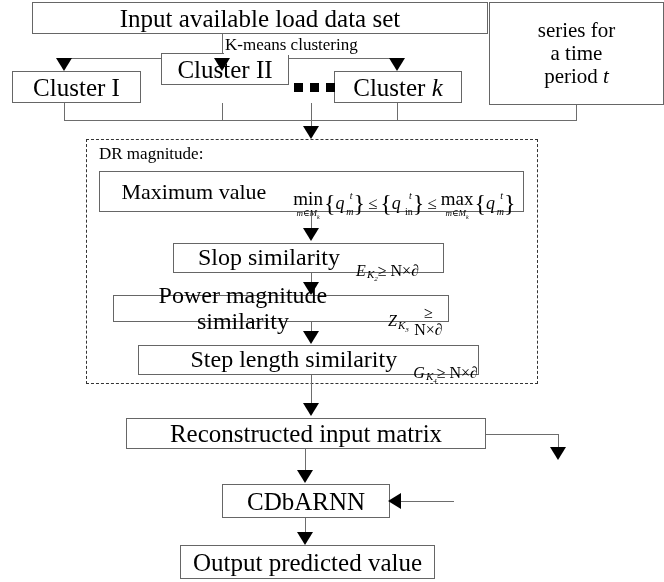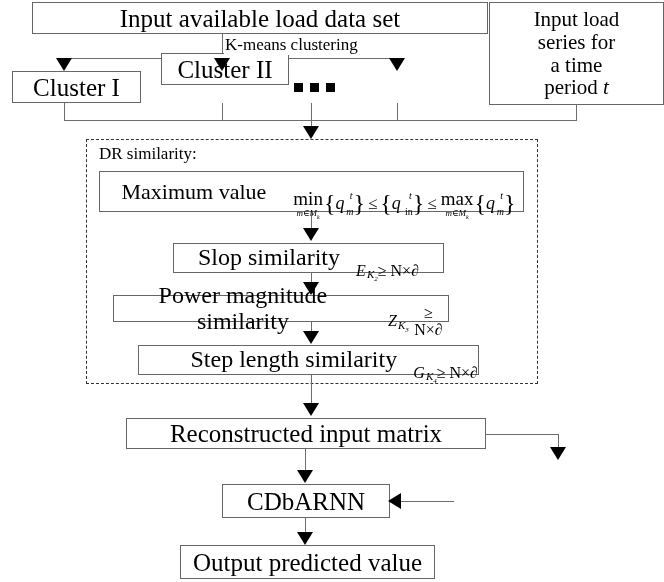--- a/index.html
+++ b/index.html
@@ -156,21 +156,20 @@
 </head>
 <body>
 
 <div id="canvas">
 
   <div class="box t-main" style="left:32px; top:2px; width:456px; height:32px;">
     <span>Input available load data set</span>
   </div>
 
   <div class="box" style="left:489px; top:2px; width:175px; height:103px; flex-direction:column; font-size:21px;">
-    <span>Input load</span>
     <span>series for</span>
     <span>a time</span>
     <span style="font-style:normal">period&nbsp;<i>t</i></span>
   </div>
 
   <div class="edge-label t-lbl" style="left:224px; top:35px;">
     <span>K-means clustering</span>
   </div>
 
   <div class="vline" style="left:222px; top:34px; height:24px;"></div>
@@ -191,33 +190,36 @@
   <div class="box t-main" style="left:161px; top:53px; width:128px; height:32px;">
     <span>Cluster II</span>
   </div>
 
   <div class="ellipsis" style="left:294px; top:83px;">
     <i></i>
       <i></i>
       <i></i>
   </div>
 
+  <div class="box t-main" style="left:334px; top:71px; width:128px; height:32px;">
+    <span style="font-style:normal">Cluster&nbsp;<i>k</i></span>
+  </div>
 
   <div class="vline" style="left:64px;  top:103px; height:17px;"></div>
   <div class="vline" style="left:222px; top:103px; height:17px;"></div>
   <div class="vline" style="left:397px; top:103px; height:17px;"></div>
   <div class="vline" style="left:576px; top:105px; height:15px;"></div>
   <div class="hline" style="left:64px; top:120px; width:513px;"></div>
   <div class="vline" style="left:311px; top:103px; height:31px;"></div>
   <div class="arrow-down" style="left:303px; top:126px;"></div>
 
   <div class="dashed-group" style="left:86px; top:139px; width:452px; height:245px;"></div>
 
   <div class="group-label t-grp" style="left:99px; top:144px;">
-    <span>DR similarity:</span>
+    <span>DR magnitude:</span>
   </div>
 
   <div class="box" style="left:99px; top:171px; width:425px; height:41px; justify-content:center; padding-left:14px;">
     <span class="t-med">Maximum value</span>
     <span class="mathwrap" style="margin-left:26px;">
       <span class="op-lim">
         <span class="base">min</span>
         <span class="sub"><span>m∈M</span><sub style="font-size:6px"><span>k</span></sub></span>
       </span>
       <span class="brace">{</span>

